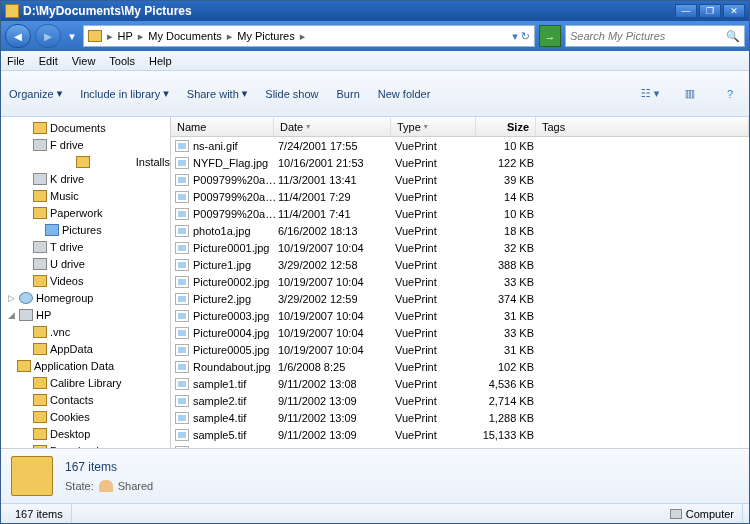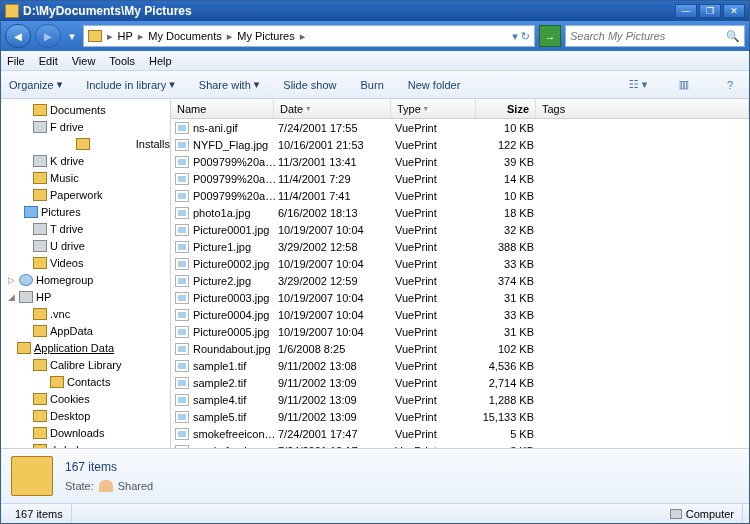--- a/index.html
+++ b/index.html
@@ -16,21 +16,21 @@
 .addrbar { flex: 1; height: 22px; background: #fff; border: 1px solid #94b6da; display: flex; align-items: center; padding: 0 4px; gap: 5px; }
 .addrbar .seg { color: #000; cursor: pointer; }
 .addrbar .sep { color: #666; }
 .addrbar .folder-ic { width: 14px; height: 12px; background: #f0c95a; border: 1px solid #a57f1f; }
 .gobtn { width: 22px; height: 22px; background: #3d9b3d; border: 1px solid #246324; color: #fff; display: flex; align-items: center; justify-content: center; cursor: pointer; }
 .searchbox { width: 180px; height: 22px; background: #fff; border: 1px solid #94b6da; display: flex; align-items: center; padding: 0 4px; }
 .searchbox input { border: none; outline: none; flex: 1; font-style: italic; color: #777; font-size: 11px; }
 .searchbox .mag { color: #4a7fc3; margin-left: 4px; }
 .menubar { background: linear-gradient(#f4f8fd,#e4ecf7); height: 20px; display: flex; align-items: center; padding: 0 6px; gap: 14px; border-bottom: 1px solid #c6d7e9; }
 .menubar span { cursor: pointer; }
-.toolbar { background: linear-gradient(#f7fafe,#e6eef8); height: 28px; display: flex; align-items: center; padding: 0 8px; gap: 24px; border-bottom: 1px solid #c6d7e9; }
+.toolbar { background: linear-gradient(#f7fafe,#e6eef8); height: 46px; display: flex; align-items: center; padding: 0 8px; gap: 18px; border-bottom: 1px solid #c6d7e9; }
 .toolbar .titem { color: #1a3e6e; cursor: pointer; display: flex; align-items: center; gap: 3px; }
 .toolbar .spacer { flex: 1; }
 .toolbar .ibtn { width: 22px; height: 20px; border: 1px solid transparent; display: flex; align-items: center; justify-content: center; cursor: pointer; color: #3d6ba8; }
 .content { flex: 1; display: flex; min-height: 0; }
 .tree { width: 170px; border-right: 1px solid #d0d0d0; overflow-y: auto; background: #fff; padding: 2px 0; }
 .tree-item { display: flex; align-items: center; height: 17px; padding-left: 4px; gap: 3px; cursor: pointer; white-space: nowrap; }
 .tree-item .exp { width: 9px; color: #888; font-size: 9px; text-align: center; }
 .tree-item .ticon2 { width: 14px; height: 12px; background: #f0c95a; border: 1px solid #a57f1f; flex-shrink: 0; }
 .tree-item .ticon2.drive { background: #cfd6dc; border-color: #888; }
 .tree-item .ticon2.pic { background: #7fb8e8; border-color: #3d7fc0; }
@@ -145,21 +145,21 @@
       <div class="tree-item" style="padding-left: 20px;">
         <span class="exp"></span>
         <span class="ticon2 folder"></span>
         <span>Music</span>
       </div>
       <div class="tree-item" style="padding-left: 20px;">
         <span class="exp"></span>
         <span class="ticon2 folder"></span>
         <span>Paperwork</span>
       </div>
-      <div class="tree-item" style="padding-left: 11px;">
+      <div class="tree-item" style="padding-left: 32px;">
         <span class="exp"></span>
         <span class="ticon2 pic"></span>
         <span>Pictures</span>
       </div>
       <div class="tree-item" style="padding-left: 20px;">
         <span class="exp"></span>
         <span class="ticon2 drive"></span>
         <span>T drive</span>
       </div>
       <div class="tree-item" style="padding-left: 20px;">
@@ -185,31 +185,31 @@
       <div class="tree-item" style="padding-left: 20px;">
         <span class="exp"></span>
         <span class="ticon2 folder"></span>
         <span>.vnc</span>
       </div>
       <div class="tree-item" style="padding-left: 20px;">
         <span class="exp"></span>
         <span class="ticon2 folder"></span>
         <span>AppData</span>
       </div>
-      <div class="tree-item" style=" text-decoration: underline;">
+      <div class="tree-item" style="">
         <span class="exp"></span>
         <span class="ticon2 folder"></span>
         <span>Application Data</span>
       </div>
       <div class="tree-item" style="padding-left: 20px;">
         <span class="exp"></span>
         <span class="ticon2 folder"></span>
         <span>Calibre Library</span>
       </div>
-      <div class="tree-item" style="padding-left: 37px;">
+      <div class="tree-item" style="padding-left: 20px;">
         <span class="exp"></span>
         <span class="ticon2 folder"></span>
         <span>Contacts</span>
       </div>
       <div class="tree-item" style="padding-left: 20px;">
         <span class="exp"></span>
         <span class="ticon2 folder"></span>
         <span>Cookies</span>
       </div>
       <div class="tree-item" style="padding-left: 20px;">

